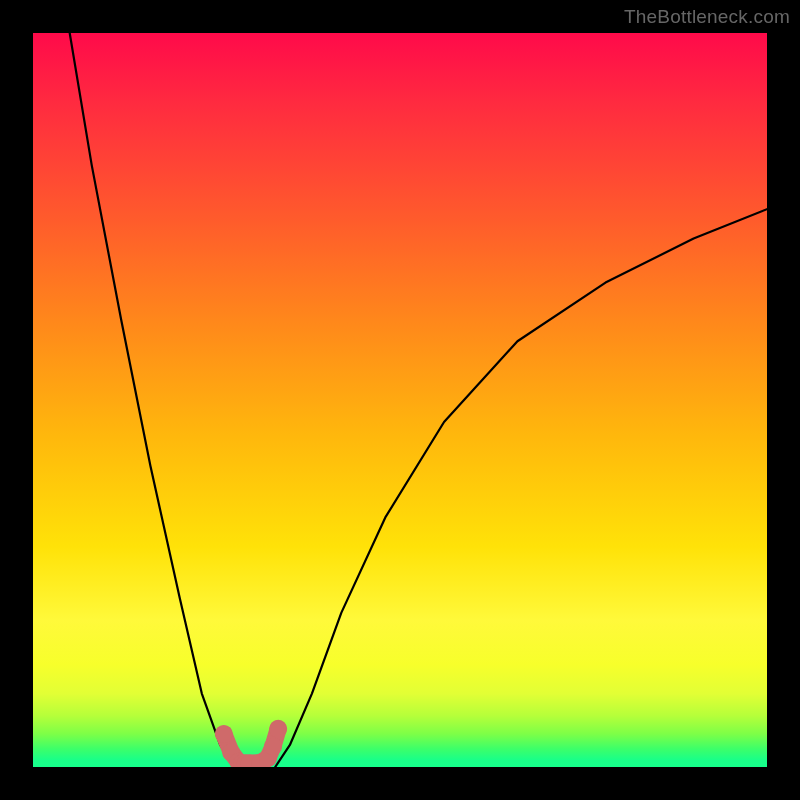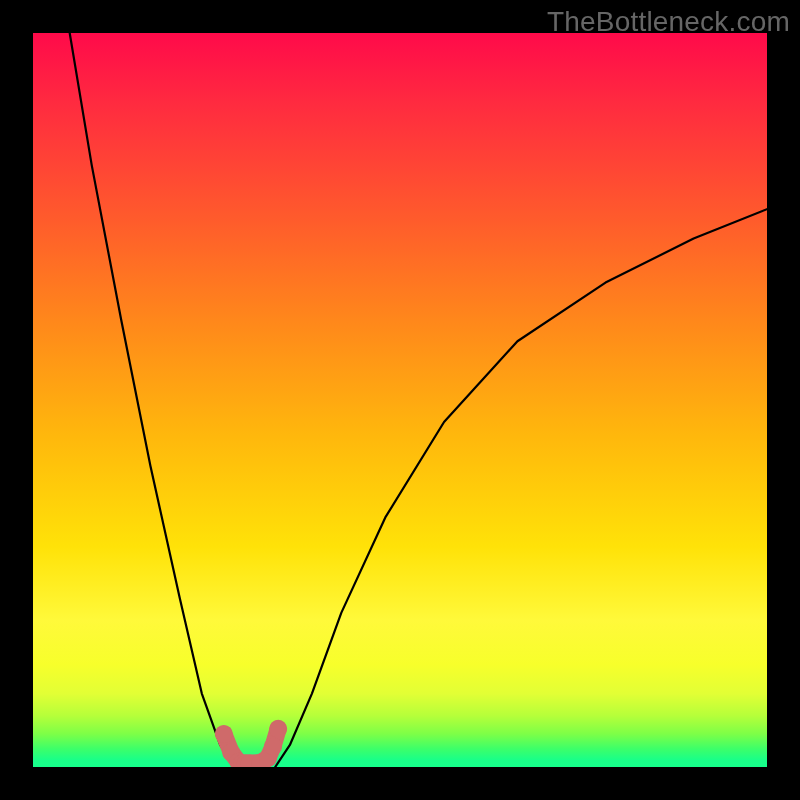--- a/index.html
+++ b/index.html
@@ -14,21 +14,21 @@
     position: relative;
     width: 800px;
     height: 800px;
     background: #000;
   }
   #watermark {
     position: absolute;
     top: 6px;
     right: 10px;
     color: #666;
-    font-size: 28px;
+    font-size: 19px;
     font-weight: 500;
     letter-spacing: 0.2px;
     user-select: none;
   }
   #plot {
     position: absolute;
     left: 33px;
     top: 33px;
     width: 734px;
     height: 734px;

